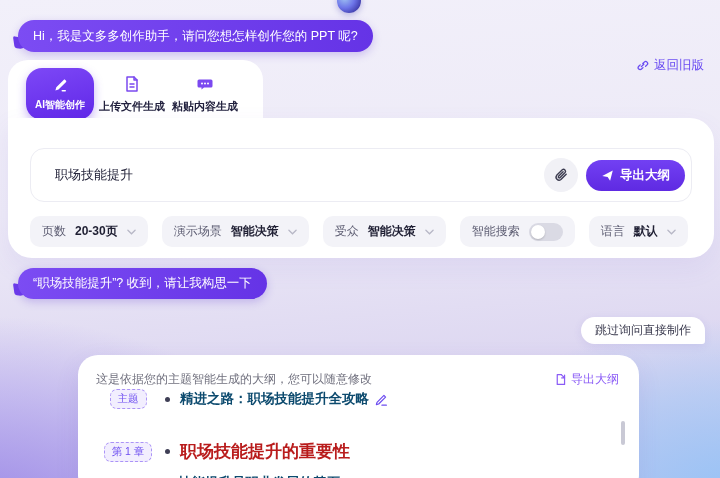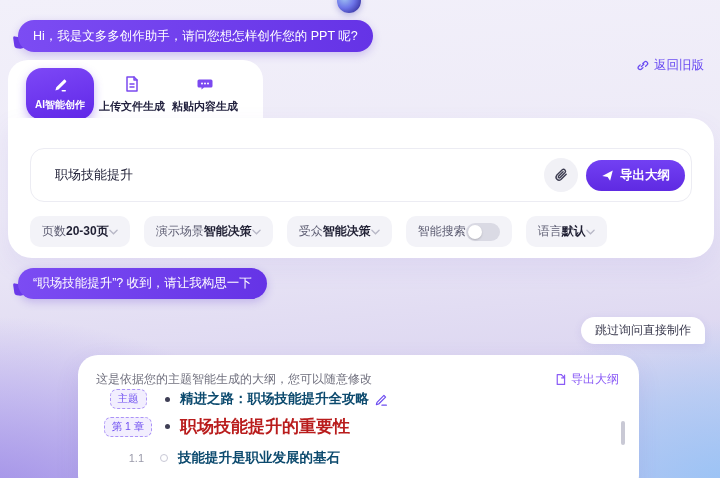--- a/index.html
+++ b/index.html
@@ -62,40 +62,40 @@
   .attach-btn { width:34px; height:34px; border-radius:50%; background:#f1f1f6;
     display:flex; align-items:center; justify-content:center; color:#3c3c50;
     margin-right:8px; cursor:pointer; flex:none; border:none; }
   .create-btn { height:31px; padding:0 15px; border:none; border-radius:16px;
     background:linear-gradient(180deg,#7240f3 0%, #5f2ae2 100%); color:#fff;
     font-size:12.5px; font-weight:700; display:flex; align-items:center; gap:6px;
     cursor:pointer; flex:none; font-family:inherit; }
 
   .options-row { position:absolute; left:22px; top:98px; display:flex; gap:14px; }
   .option-pill { height:31px; background:#f3f3f8; border-radius:10px; padding:0 12px;
-    display:flex; align-items:center; font-size:12px; cursor:pointer; }
+    display:flex; align-items:center; gap:9px; font-size:12px; cursor:pointer; }
   .opt-label { color:#5d5d72; }
   .opt-value { color:#1f1f33; font-weight:700; }
   .chevron { color:#b7b7c6; display:flex; }
   .toggle { width:34px; height:18px; border-radius:9px; background:#dadae4; position:relative; }
   .toggle .knob { position:absolute; left:2px; top:2px; width:14px; height:14px;
     border-radius:50%; background:#fff; box-shadow:0 1px 2px rgba(0,0,0,.18); }
 
   
   .outline-card { left:78px; top:355px; width:561px; height:140px; background:#fff;
     border-radius:20px; box-shadow:0 8px 24px rgba(90,70,180,.10); }
   .outline-header { display:flex; justify-content:space-between; align-items:center;
     padding:16px 20px 0 18px; }
   .outline-hint { font-size:12px; color:#70707e; }
   .export-link { display:flex; align-items:center; gap:4px; color:#8b5cf6;
     font-size:12px; cursor:pointer;text-align:center; }
   .outline-body { position:relative; }
   .o-row { display:flex; align-items:center; position:relative; }
   .row-theme   { margin-top:1px; }
-  .row-chapter { margin-top:6px; }
+  .row-chapter { margin-top:31px; }
   .row-sub     { margin-top:11px; }
   .badge-col { margin-left:25px; width:50px; display:flex; justify-content:center; flex:none; }
   .o-badge { font-size:10.5px; color:#6d4df0; background:#f2eefe;
     border:1px dashed #ab93f7; border-radius:7px; padding:2px 7px; white-space:nowrap; }
   .dot { width:5px; height:5px; border-radius:50%; background:#3f3f55; margin-left:12px; flex:none; }
   .o-title { margin-left:10px; font-weight:700; color:#0c4a6e; white-space:nowrap; }
   .t-theme { font-size:13.5px; }
   .t-chapter { font-size:17px; color:#b91c1c; }
   .edit-icon { margin-left:6px; color:#6d4df0; display:flex; cursor:pointer; }
   .sub-num { margin-left:46px; width:20px; text-align:right; font-size:11px; color:#9a9aaa; flex:none; }

